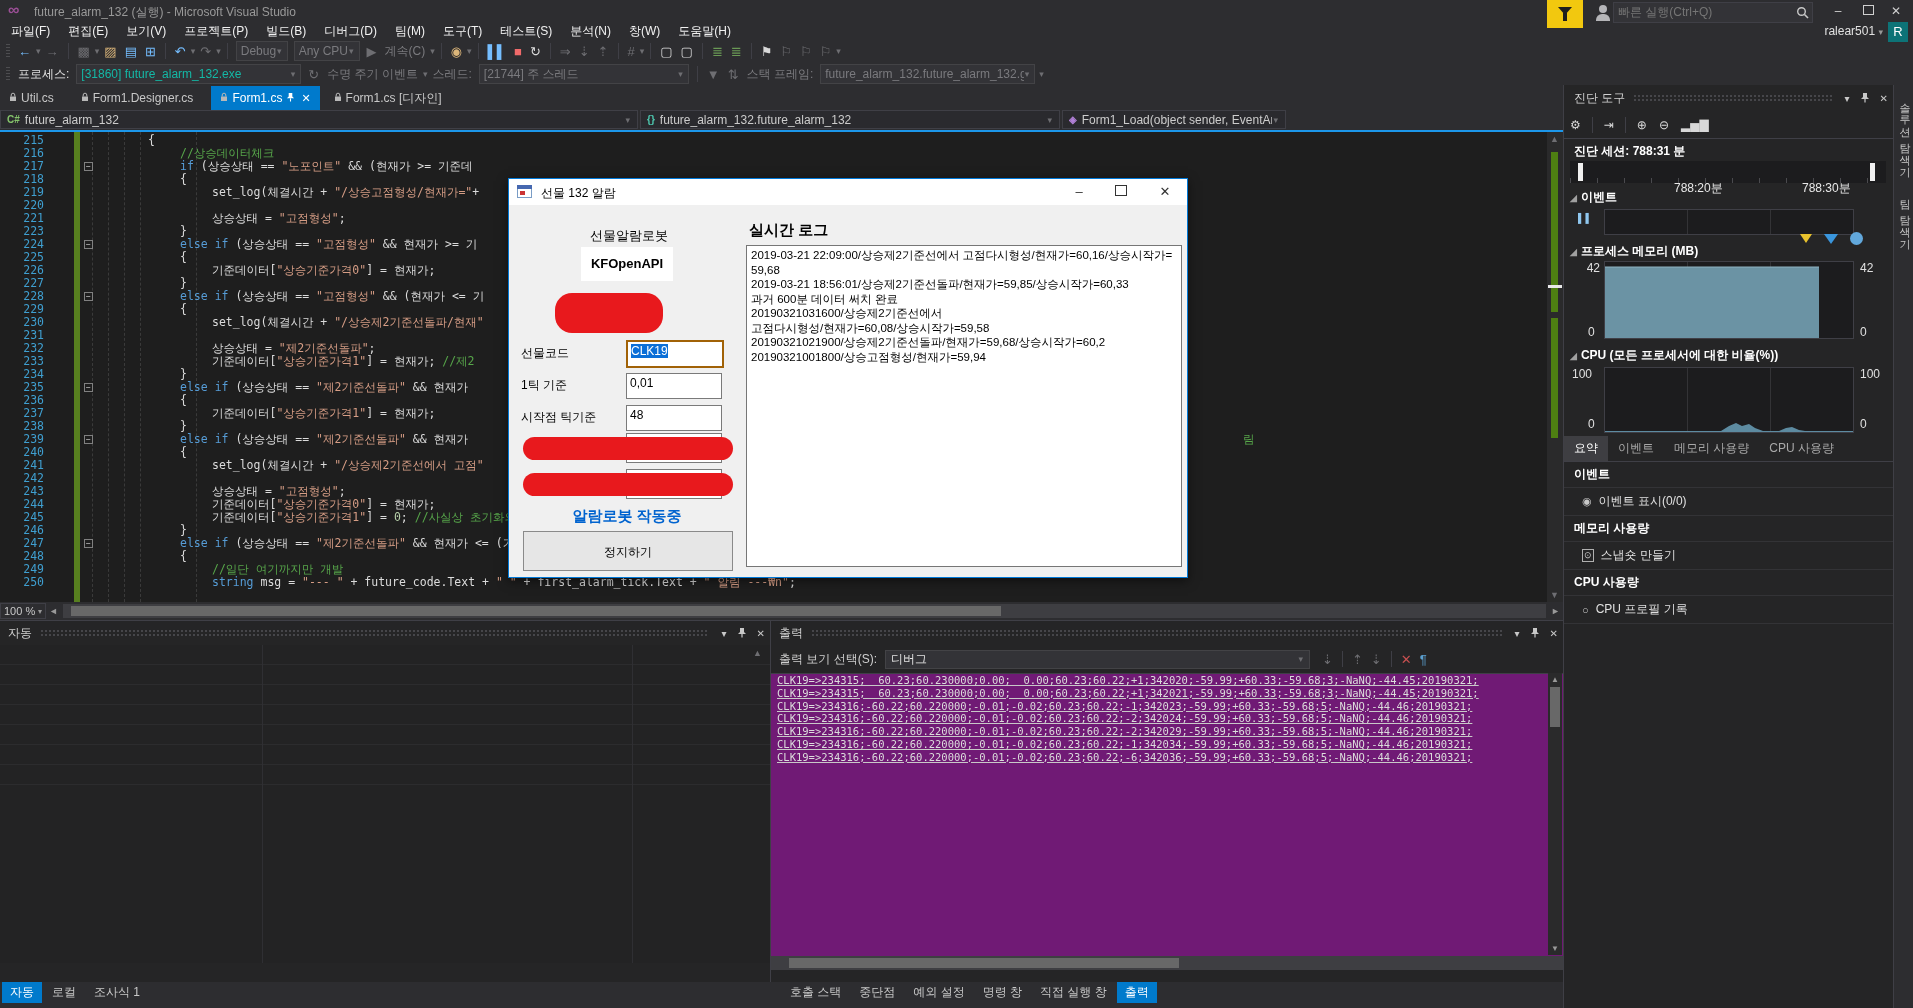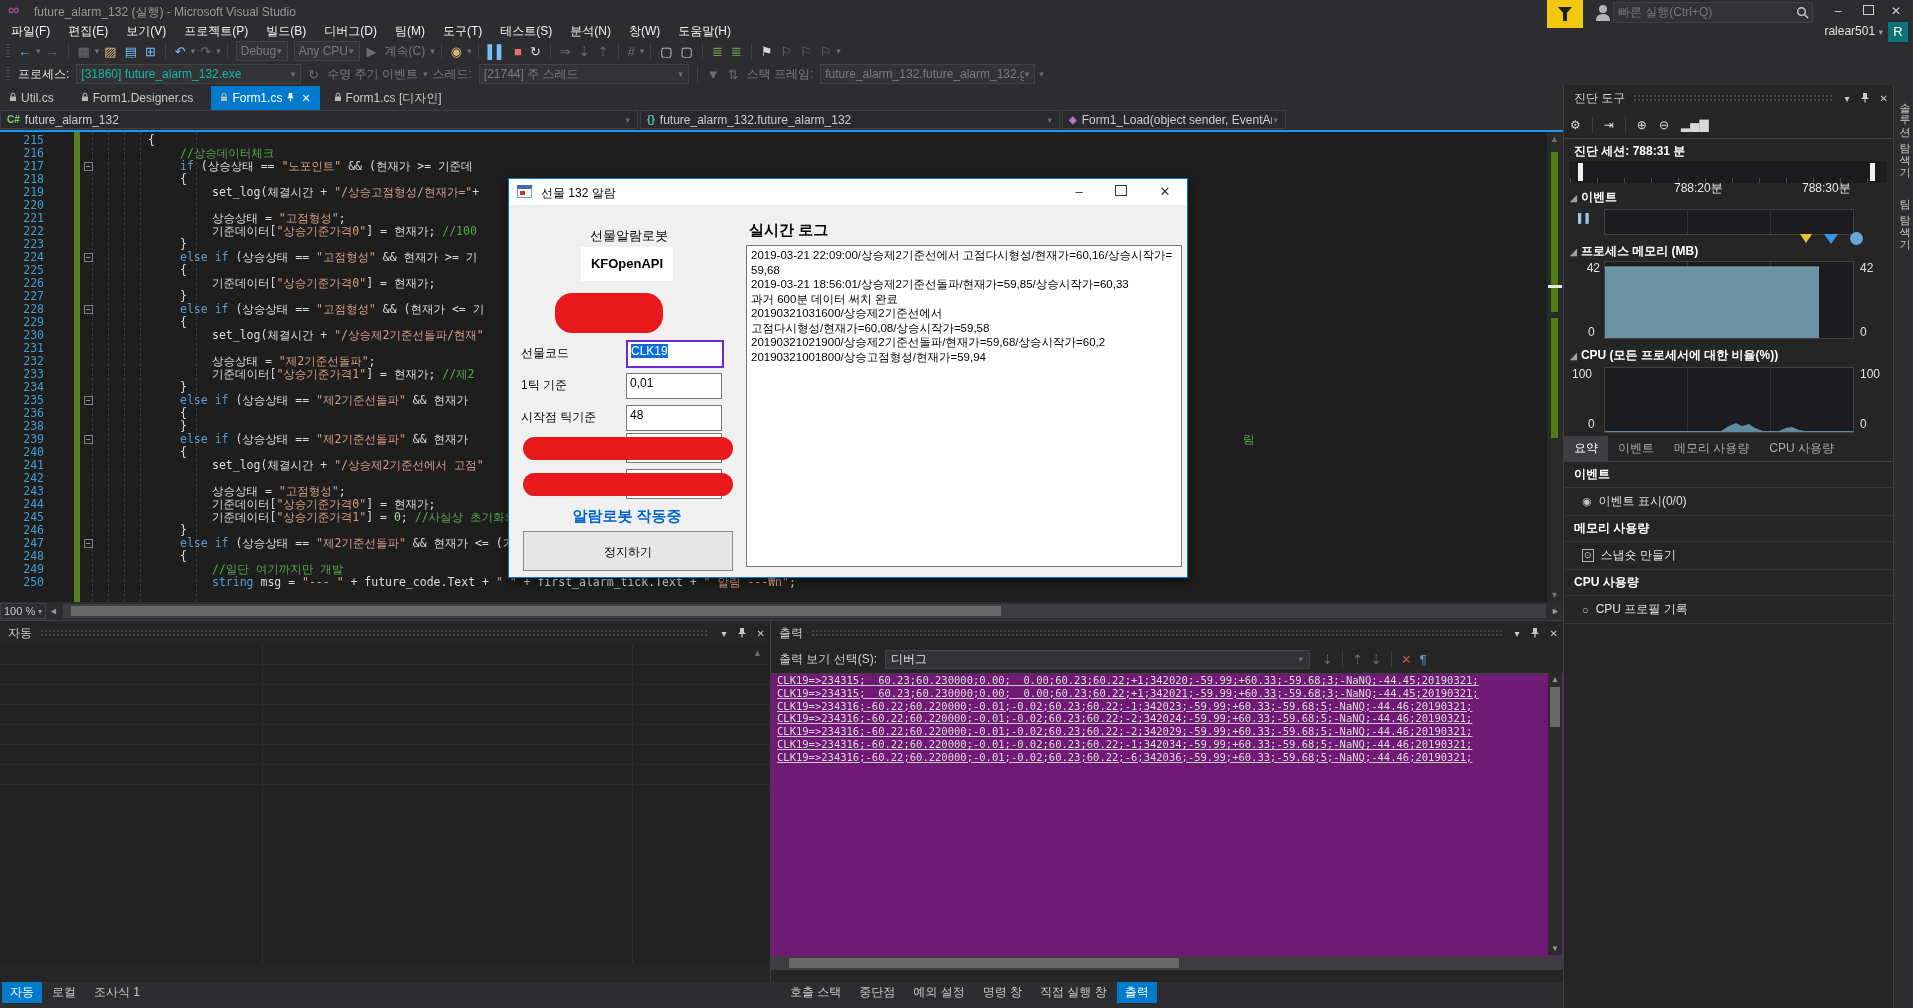--- a/index.html
+++ b/index.html
@@ -146,21 +146,21 @@
   .dwbtn{position:absolute;top:0;width:40px;height:26px;text-align:center;line-height:26px;color:#333;font-size:13px;}
   #dbtn-min{right:88px;} #dbtn-max{right:46px;} #dbtn-close{right:2px;}
   .dmax{display:inline-block;width:10px;height:9px;border:1px solid #333;}
   #dlg-robot-label{position:absolute;left:40px;top:48px;width:160px;text-align:center;color:#000;font-size:13px;}
   #dlg-api{position:absolute;left:72px;top:68px;width:92px;height:34px;background:#ffffff;color:#000;font-weight:bold;font-size:13px;text-align:center;line-height:34px;}
   #redbar1{position:absolute;left:46px;top:114px;width:108px;height:40px;background:#e8191d;border-radius:17px;}
   .frow{position:absolute;left:12px;width:212px;height:26px;}
   .f0{top:162px;} .f1{top:194px;} .f2{top:226px;} .f3{top:254px;} .f4{top:290px;}
   .flab{position:absolute;left:0;top:4px;font-size:12px;color:#000;white-space:nowrap;}
   .fbox{position:absolute;left:105px;top:0;width:88px;height:20px;background:#fff;border:1px solid #7a7a7a;font-size:12px;color:#000;padding:2px 3px;box-sizing:content-box;overflow:hidden;}
-  .f0 .fbox{border:2px solid #6d28d9;top:-1px;}
+  .f0 .fbox{border:2px solid #a16207;top:-1px;}
   .f0 .selhl{background:#0b6fd7;color:#fff;}
   .f3 .fbox,.f4 .fbox{height:24px;}
   .redbar{position:absolute;left:14px;width:210px;height:23px;background:#e8191d;border-radius:13px;z-index:3;}
   #redbar2{top:258px;} #redbar3{top:294px;}
   #dlg-status{position:absolute;left:10px;top:328px;width:216px;text-align:center;color:#0063cf;font-weight:bold;font-size:15px;}
   #dlg-stop{position:absolute;left:14px;top:352px;width:210px;height:40px;background:#e6e6e6;border:1px solid #8a8a8a;color:#000;font-size:12px;text-align:center;line-height:40px;box-sizing:border-box;}
   #dlg-log-title{position:absolute;left:240px;top:42px;color:#000;font-size:15px;font-weight:bold;}
   #dlg-log{position:absolute;left:237px;top:66px;width:436px;height:322px;background:#fff;border:1px solid #767676;color:#000;font-size:11.5px;line-height:14.5px;padding:2px 4px;box-sizing:border-box;overflow:hidden;}
 </style>
 </head>
@@ -357,35 +357,35 @@
     <div class="iguide" style="left:196px"></div>
     <div id="changebar"></div>
     <div id="codelines">
         <div class="cl"><span class="lnum">215</span><span class="lcode" style="padding-left: 148px;"><span class="tk-p">{</span></span></div>
         <div class="cl"><span class="lnum">216</span><span class="lcode" style="padding-left: 180px;"><span class="tk-c">//상승데이터체크</span></span></div>
         <div class="cl"><span class="lnum">217</span><span class="fold">−</span><span class="lcode" style="padding-left: 180px;"><span class="tk-k">if</span><span class="tk-p"> (상승상태 == </span><span class="tk-s">"노포인트"</span><span class="tk-p"> &amp;&amp; (현재가 &gt;= 기준데</span></span></div>
         <div class="cl"><span class="lnum">218</span><span class="lcode" style="padding-left: 180px;"><span class="tk-p">{</span></span></div>
         <div class="cl"><span class="lnum">219</span><span class="lcode" style="padding-left: 212px;"><span class="tk-p">set_log(체결시간 + </span><span class="tk-s">"/상승고점형성/현재가="</span><span class="tk-p">+</span></span></div>
         <div class="cl"><span class="lnum">220</span><span class="lcode" style="padding-left: 0px;"></span></div>
         <div class="cl"><span class="lnum">221</span><span class="lcode" style="padding-left: 212px;"><span class="tk-p">상승상태 = </span><span class="tk-s">"고점형성"</span><span class="tk-p">;</span></span></div>
-        <div class="cl"><span class="lnum">222</span><span class="lcode" style="padding-left: 212px;"><span class="tk-p">기준데이터[</span><span class="tk-s">"상승기준가격0"</span><span class="tk-p">] = 현재가; </span><span class="tk-c">//100</span></span></div>
         <div class="cl"><span class="lnum">223</span><span class="lcode" style="padding-left: 180px;"><span class="tk-p">}</span></span></div>
         <div class="cl"><span class="lnum">224</span><span class="fold">−</span><span class="lcode" style="padding-left: 180px;"><span class="tk-k">else</span><span class="tk-p"> </span><span class="tk-k">if</span><span class="tk-p"> (상승상태 == </span><span class="tk-s">"고점형성"</span><span class="tk-p"> &amp;&amp; 현재가 &gt;= 기</span></span></div>
         <div class="cl"><span class="lnum">225</span><span class="lcode" style="padding-left: 180px;"><span class="tk-p">{</span></span></div>
         <div class="cl"><span class="lnum">226</span><span class="lcode" style="padding-left: 212px;"><span class="tk-p">기준데이터[</span><span class="tk-s">"상승기준가격0"</span><span class="tk-p">] = 현재가;</span></span></div>
         <div class="cl"><span class="lnum">227</span><span class="lcode" style="padding-left: 180px;"><span class="tk-p">}</span></span></div>
         <div class="cl"><span class="lnum">228</span><span class="fold">−</span><span class="lcode" style="padding-left: 180px;"><span class="tk-k">else</span><span class="tk-p"> </span><span class="tk-k">if</span><span class="tk-p"> (상승상태 == </span><span class="tk-s">"고점형성"</span><span class="tk-p"> &amp;&amp; (현재가 &lt;= 기</span></span></div>
         <div class="cl"><span class="lnum">229</span><span class="lcode" style="padding-left: 180px;"><span class="tk-p">{</span></span></div>
         <div class="cl"><span class="lnum">230</span><span class="lcode" style="padding-left: 212px;"><span class="tk-p">set_log(체결시간 + </span><span class="tk-s">"/상승제2기준선돌파/현재"</span></span></div>
         <div class="cl"><span class="lnum">231</span><span class="lcode" style="padding-left: 0px;"></span></div>
         <div class="cl"><span class="lnum">232</span><span class="lcode" style="padding-left: 212px;"><span class="tk-p">상승상태 = </span><span class="tk-s">"제2기준선돌파"</span><span class="tk-p">;</span></span></div>
         <div class="cl"><span class="lnum">233</span><span class="lcode" style="padding-left: 212px;"><span class="tk-p">기준데이터[</span><span class="tk-s">"상승기준가격1"</span><span class="tk-p">] = 현재가; </span><span class="tk-c">//제2</span></span></div>
         <div class="cl"><span class="lnum">234</span><span class="lcode" style="padding-left: 180px;"><span class="tk-p">}</span></span></div>
         <div class="cl"><span class="lnum">235</span><span class="fold">−</span><span class="lcode" style="padding-left: 180px;"><span class="tk-k">else</span><span class="tk-p"> </span><span class="tk-k">if</span><span class="tk-p"> (상승상태 == </span><span class="tk-s">"제2기준선돌파"</span><span class="tk-p"> &amp;&amp; 현재가</span></span></div>
         <div class="cl"><span class="lnum">236</span><span class="lcode" style="padding-left: 180px;"><span class="tk-p">{</span></span></div>
+        <div class="cl"><span class="lnum">237</span><span class="lcode" style="padding-left: 212px;"><span class="tk-p">기준데이터[</span><span class="tk-s">"상승기준가격1"</span><span class="tk-p">] = 현재가;</span></span></div>
         <div class="cl"><span class="lnum">238</span><span class="lcode" style="padding-left: 180px;"><span class="tk-p">}</span></span></div>
         <div class="cl"><span class="lnum">239</span><span class="fold">−</span><span class="lcode" style="padding-left: 180px;"><span class="tk-k">else</span><span class="tk-p"> </span><span class="tk-k">if</span><span class="tk-p"> (상승상태 == </span><span class="tk-s">"제2기준선돌파"</span><span class="tk-p"> &amp;&amp; 현재가</span></span><span class="lfrag tk-c" style="left: 1243px;">림</span></div>
         <div class="cl"><span class="lnum">240</span><span class="lcode" style="padding-left: 180px;"><span class="tk-p">{</span></span></div>
         <div class="cl"><span class="lnum">241</span><span class="lcode" style="padding-left: 212px;"><span class="tk-p">set_log(체결시간 + </span><span class="tk-s">"/상승제2기준선에서 고점"</span></span></div>
         <div class="cl"><span class="lnum">242</span><span class="lcode" style="padding-left: 0px;"></span></div>
         <div class="cl"><span class="lnum">243</span><span class="lcode" style="padding-left: 212px;"><span class="tk-p">상승상태 = </span><span class="tk-s">"고점형성"</span><span class="tk-p">;</span></span></div>
         <div class="cl"><span class="lnum">244</span><span class="lcode" style="padding-left: 212px;"><span class="tk-p">기준데이터[</span><span class="tk-s">"상승기준가격0"</span><span class="tk-p">] = 현재가;</span></span></div>
         <div class="cl"><span class="lnum">245</span><span class="lcode" style="padding-left: 212px;"><span class="tk-p">기준데이터[</span><span class="tk-s">"상승기준가격1"</span><span class="tk-p">] = </span><span class="tk-n">0</span><span class="tk-p">; </span><span class="tk-c">//사실상 초기화의 의미는 없지만, 걍 해주는거임</span></span></div>
         <div class="cl"><span class="lnum">246</span><span class="lcode" style="padding-left: 180px;"><span class="tk-p">}</span></span></div>
         <div class="cl"><span class="lnum">247</span><span class="fold">−</span><span class="lcode" style="padding-left: 180px;"><span class="tk-k">else</span><span class="tk-p"> </span><span class="tk-k">if</span><span class="tk-p"> (상승상태 == </span><span class="tk-s">"제2기준선돌파"</span><span class="tk-p"> &amp;&amp; 현재가 &lt;= (기준데이터[</span><span class="tk-s">"상승기준가격0"</span><span class="tk-p">] - 기준데이터[</span><span class="tk-s">"첫번째알람"</span><span class="tk-p">])) </span><span class="tk-c">//첫알람가격 도달</span></span></div>

